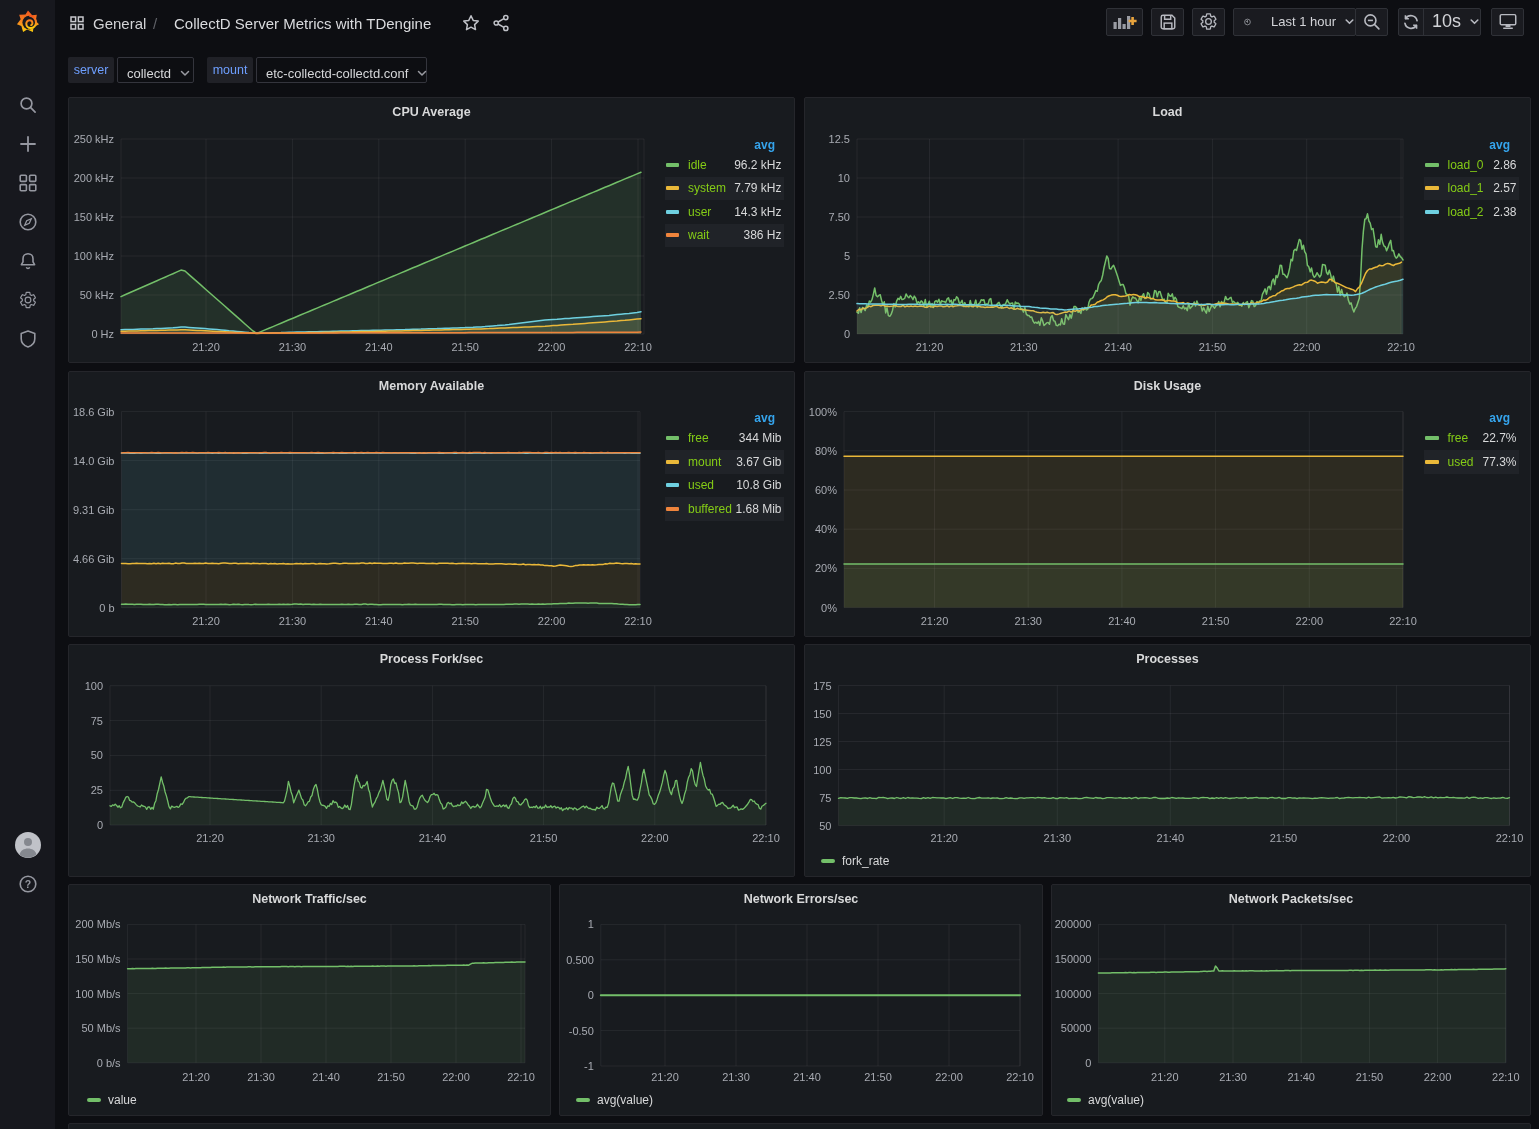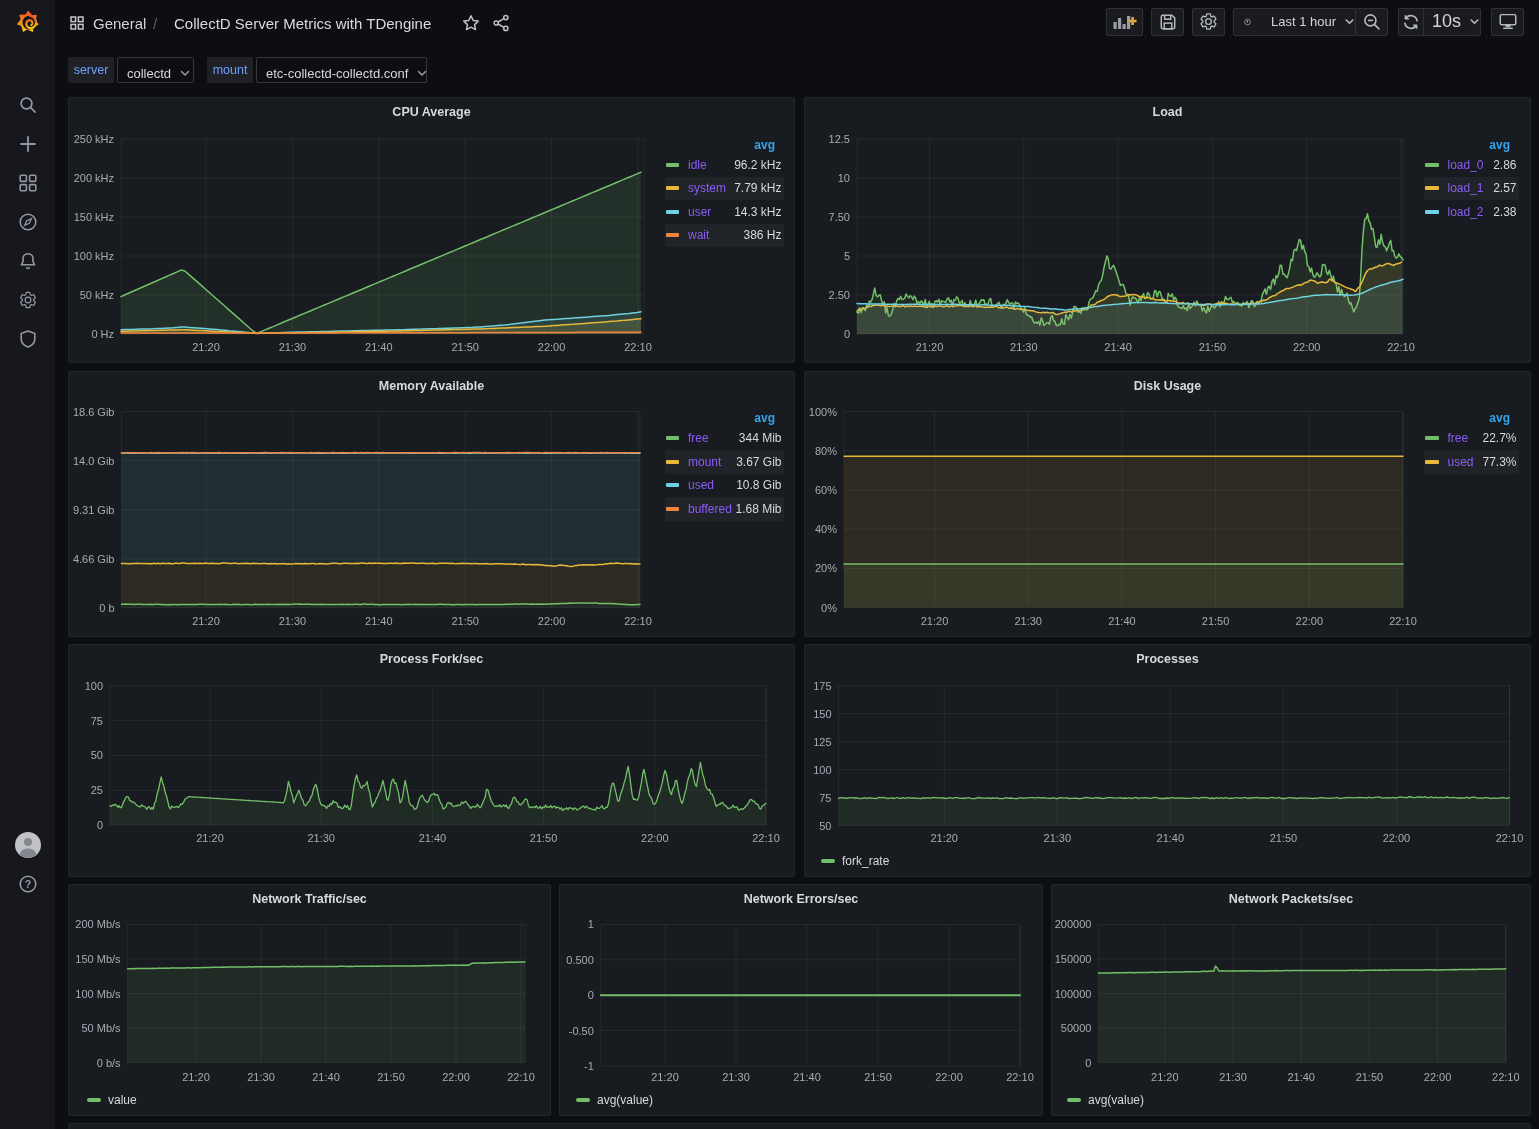--- a/index.html
+++ b/index.html
@@ -3,21 +3,21 @@
 *{margin:0;padding:0;box-sizing:border-box}
 html,body{width:1539px;height:1129px;overflow:hidden;background:#0d0e12;font-family:"Liberation Sans",sans-serif;position:relative}
 .abs{position:absolute}
 #sidebar{position:absolute;left:0;top:0;width:55px;height:1129px;background:#17181e}
 .sicon{position:absolute;left:50%;transform:translate(-50%,-50%)}
 .panel{position:absolute;background:#181b1f;border:1px solid #25262b;border-radius:2px}
 .ptitle{position:absolute;left:0;right:0;top:0;height:28px;line-height:28px;text-align:center;color:#d8d9da;font-size:12.5px;font-weight:bold}
 .lgrow{position:absolute;height:23.5px}
 .lgstripe{background:rgba(204,204,220,0.05)}
 .dash{position:absolute;width:13.5px;height:4px;border-radius:1px;top:50%;margin-top:-2px}
-.lglab{position:absolute;left:23.5px;top:50%;transform:translateY(-50%);font-size:12px;color:#8b5cf6}
+.lglab{position:absolute;left:23.5px;top:50%;transform:translateY(-50%);font-size:12px;color:#84cc16}
 .lgval{position:absolute;right:2px;top:50%;transform:translateY(-50%);font-size:12px;color:#d8d9da}
 .avg{position:absolute;font-size:12px;font-weight:bold;color:#35a4ec;text-align:right}
 .blg{position:absolute;font-size:12px;color:#d8d9da}
 .blg i{display:inline-block;width:14px;height:4px;border-radius:2px;background:#73bf69;vertical-align:middle;margin-right:7px;margin-top:-2px}
 .tbtn{position:absolute;top:7.5px;height:28px;white-space:nowrap;background:#1a1b20;border:1px solid #2f3137;border-radius:2px;display:flex;align-items:center;justify-content:center;color:#ccccdc}
 .chip{position:absolute;top:57px;height:26px;display:flex;align-items:flex-end}
 .chiplab{background:#202127;color:#6e9fff;font-size:12.5px;height:26px;display:flex;align-items:center;justify-content:center;border-radius:2px;margin-right:3px}
 .chipval{border:1px solid #34353d;color:#d6d7da;font-size:13px;height:26px;display:flex;align-items:center;justify-content:space-between;padding:6px 7px 0 9px;border-radius:2px;white-space:nowrap}
 .caret{margin-left:8px;flex-shrink:0}
 svg{display:block}

